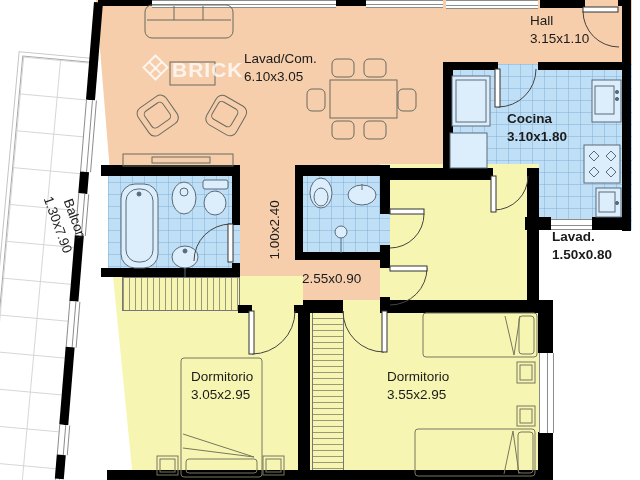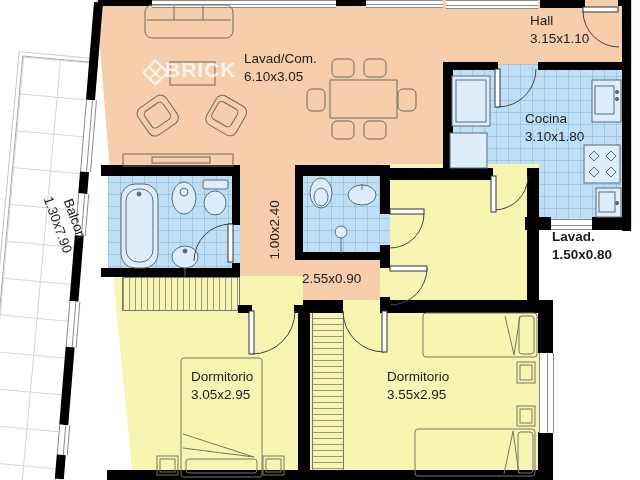--- a/index.html
+++ b/index.html
@@ -34,21 +34,21 @@
              transform:rotate(4.7deg);transform-origin:0 0;}
   .slantwall>div{position:absolute;left:0;width:9px;}
   .sw-b{background:var(--wall);}
   .sw-w{background:#fff;border-left:1px solid #8c8c8c;border-right:1px solid #8c8c8c;}
   .sw-w::after{content:"";position:absolute;top:0;bottom:0;left:50%;width:1px;background:#8c8c8c;}
   .hatchV{position:absolute;border:1px solid #777;
           background-image:repeating-linear-gradient(to right,#9a9a7a 0 1px,transparent 1px 6px);}
   .hatchH{position:absolute;border:1px solid #777;
           background-image:repeating-linear-gradient(to bottom,#9a9a7a 0 1px,transparent 1px 6px);}
   #furniture{position:absolute;left:0;top:0;z-index:30;}
-  .wm{position:absolute;left:146px;top:58px;display:flex;align-items:flex-end;z-index:50;}
+  .wm{position:absolute;left:146px;top:58px;display:flex;align-items:flex-start;gap:7px;z-index:50;}
   .wm-d{width:15px;height:15px;transform:rotate(45deg);border:2px solid rgba(255,255,255,.78);
         background:linear-gradient(rgba(255,255,255,.78),rgba(255,255,255,.78)) center/100% 2px no-repeat,
                    linear-gradient(rgba(255,255,255,.78),rgba(255,255,255,.78)) center/2px 100% no-repeat;}
   .wm-t{font-size:21px;font-weight:bold;letter-spacing:1px;color:rgba(255,255,255,.75);}
   .rot-ccw{transform:rotate(-90deg);}
   .rot-balc{transform:rotate(70deg);text-align:center;}
   .z10{z-index:10}.z20{z-index:20}
 </style>
 </head>
 <body>
@@ -226,21 +226,21 @@
   </svg>
 
   <div class="lbl" style="left:244px;top:50px;">
     <span>Lavad/Com.</span>
     <span class="dims">6.10x3.05</span>
   </div>
   <div class="lbl" style="left:496px;top:12px;margin-left:34px;">
     <span>Hall</span>
     <span class="dims">3.15x1.10</span>
   </div>
-  <div class="lbl" style="left:525px;top:110px;">
+  <div class="lbl" style="left:507px;top:110px;font-weight:bold;">
     <span>Cocina</span>
     <span class="dims">3.10x1.80</span>
   </div>
   <div class="lbl" style="left:552px;top:228px;font-weight:bold;">
     <span>Lavad.</span>
     <span class="dims">1.50x0.80</span>
   </div>
   <div class="lbl" style="left:191px;top:368px;">
     <span>Dormitorio</span>
     <span class="dims">3.05x2.95</span>

